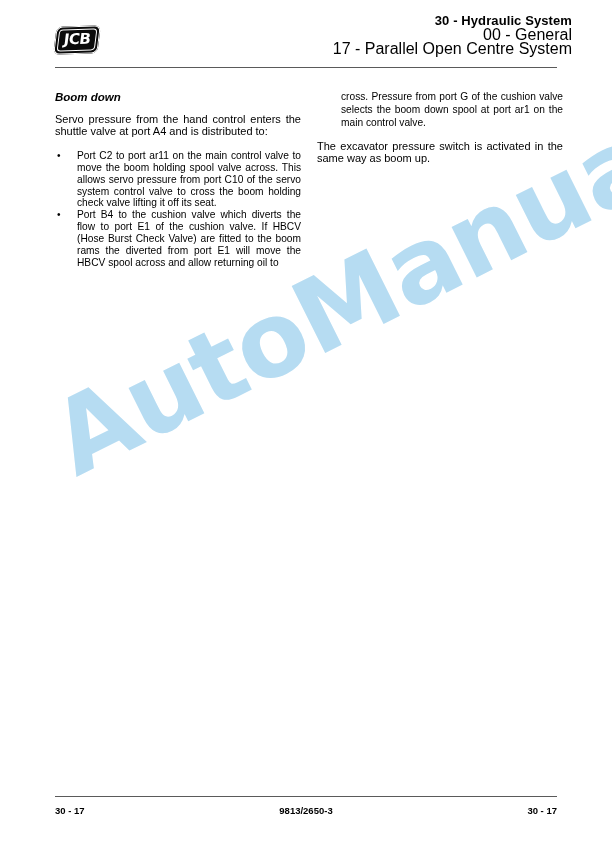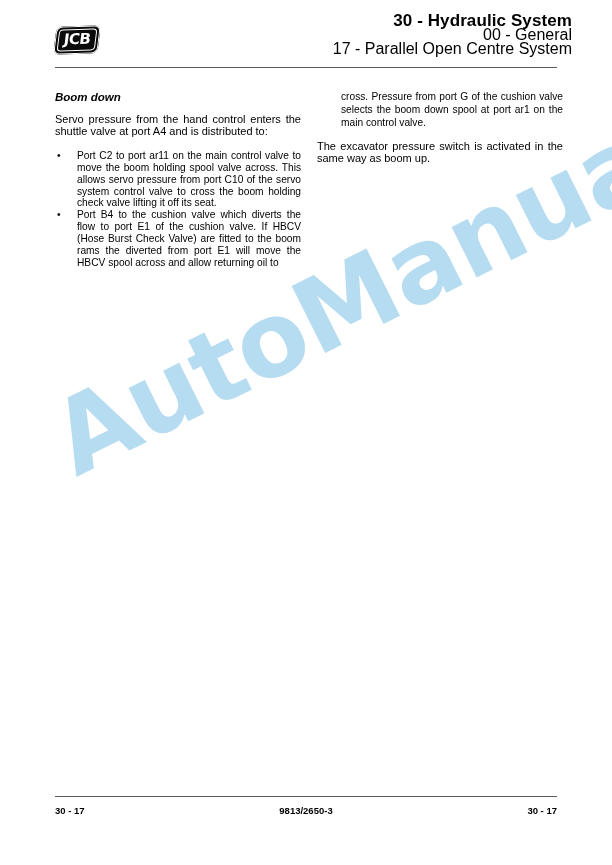--- a/index.html
+++ b/index.html
@@ -89,21 +89,21 @@
     padding-bottom: 1px;
   }
 
   .header-lines {
     position: absolute;
     right: 40px;
     top: 13px;
     text-align: right;
   }
   .hdr-title {
-    font-size: 17px;
+    font-size: 13px;
     font-weight: bold;
     line-height: 15px;
     letter-spacing: 0.1px;
   }
   .hdr-sub {
     font-size: 16px;
     font-weight: normal;
     line-height: 14px;
   }
   .header-rule {

